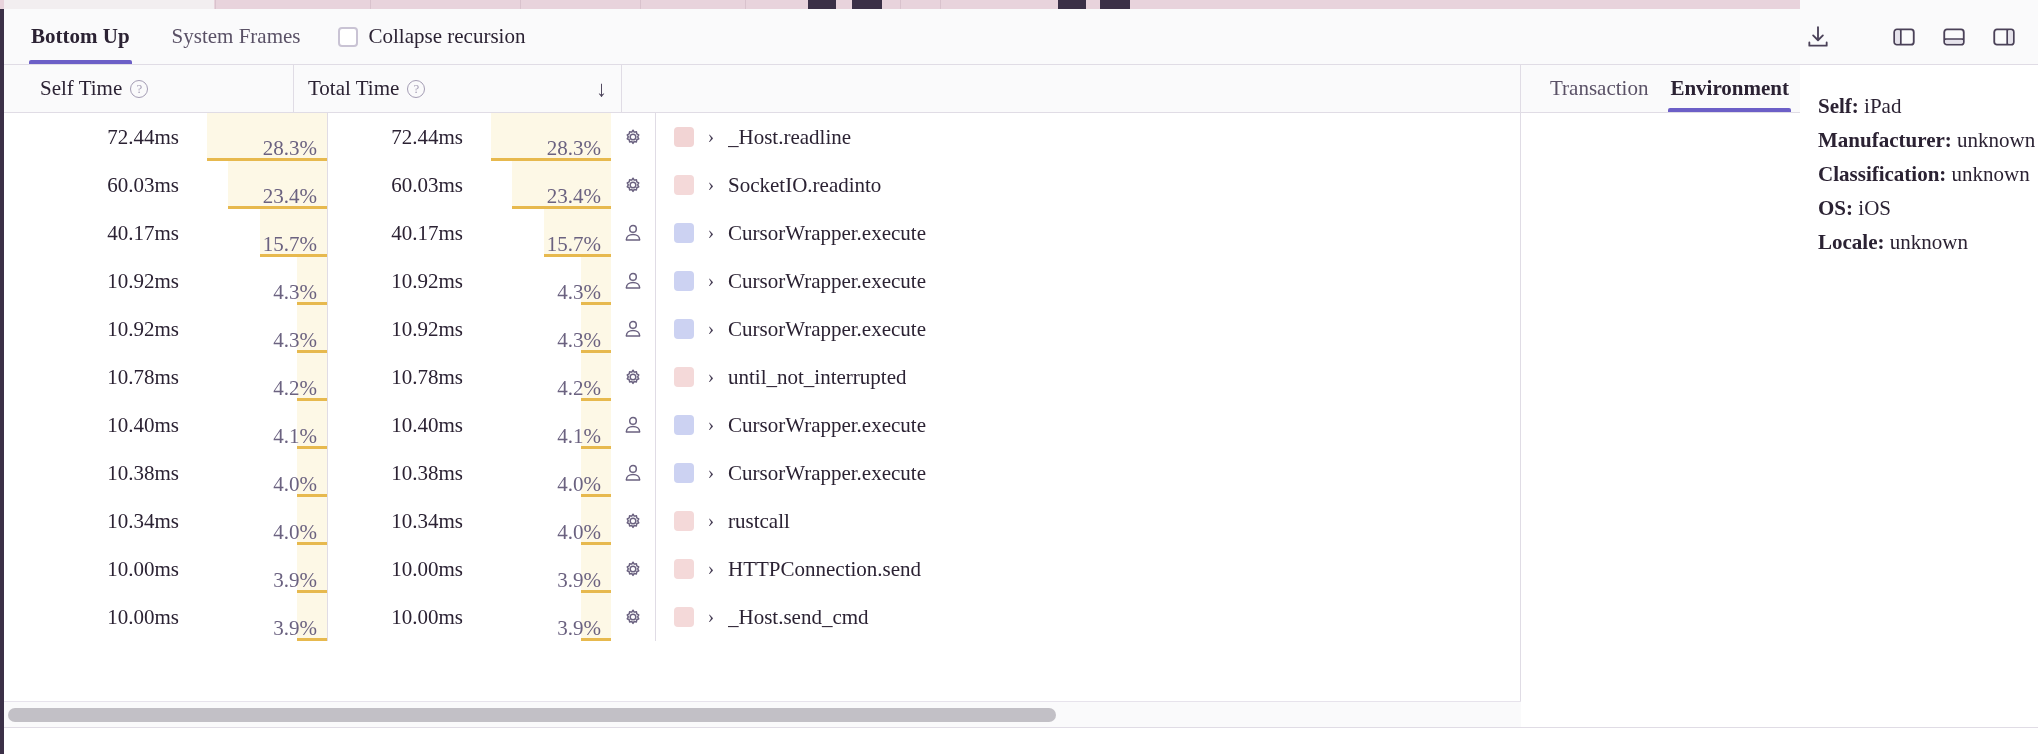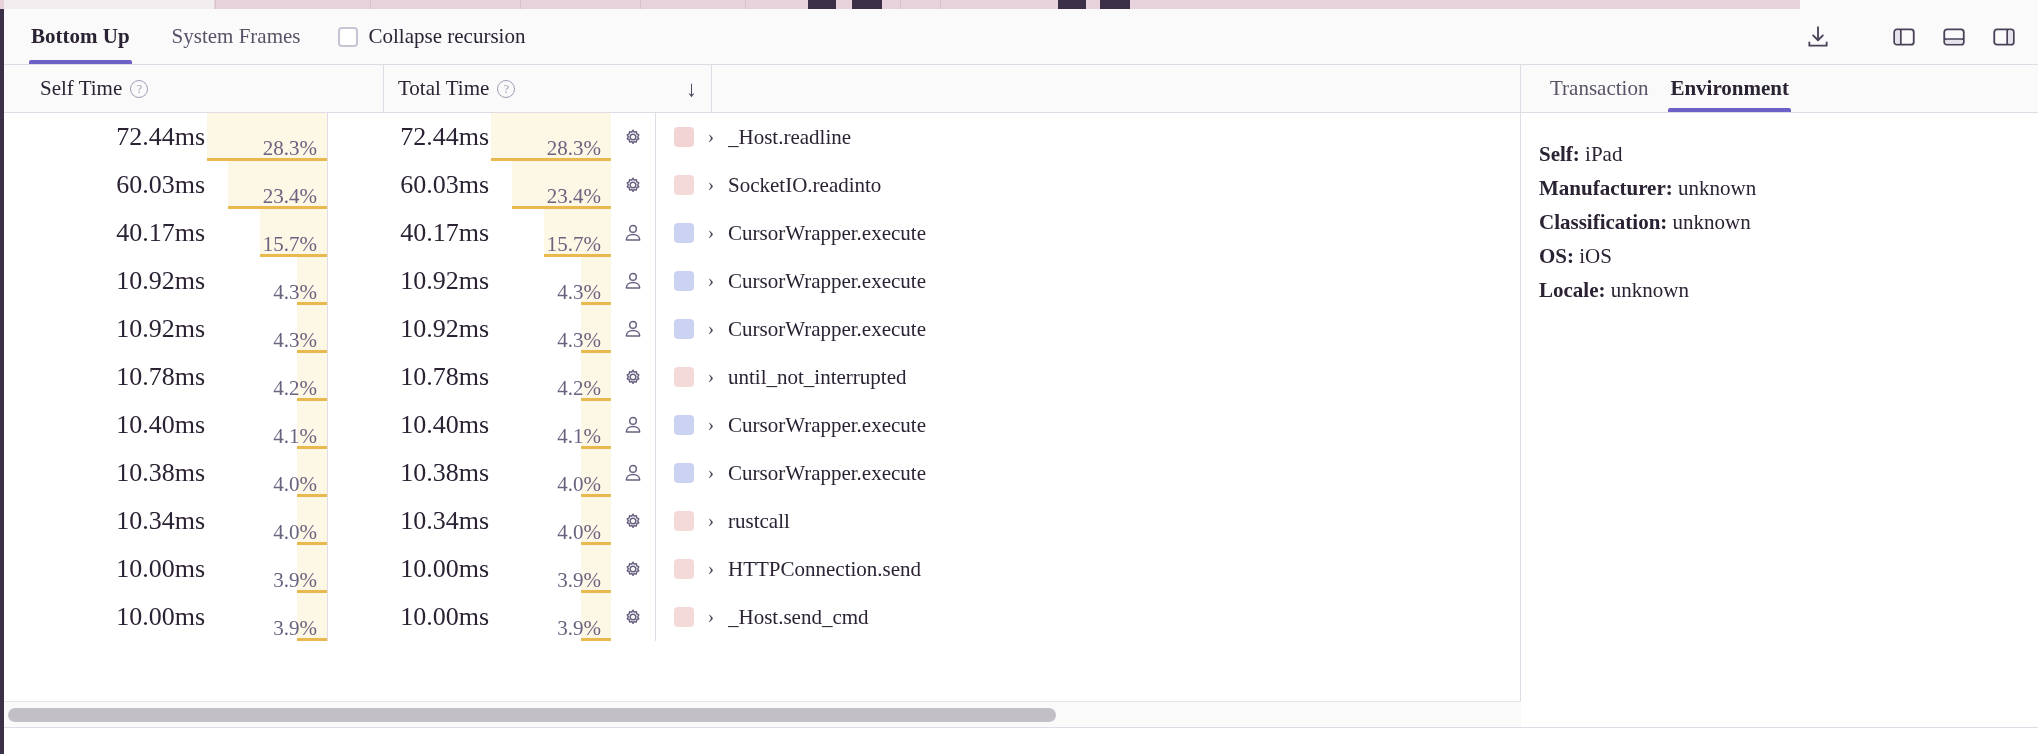--- a/index.html
+++ b/index.html
@@ -133,21 +133,21 @@
   }
   .th {
     display: flex; align-items: center;
     font-size: 21px;
     color: #2b2233;
     border-right: 1px solid #e0dce5;
     padding: 0 14px;
     cursor: pointer;
     position: relative;
   }
-  .th-self  { width: 384px; padding-left: 40px; }
+  .th-self  { width: 294px; padding-left: 40px; }
   .th-total { width: 328px; }
   .th-frame { flex: 1 1 auto; border-right: none; }
   .th .qmark {
     margin-left: 8px;
     width: 18px; height: 18px;
     border: 1.6px solid #a49db4;
     border-radius: 50%;
     color: #a49db4;
     font-size: 13px;
     line-height: 15px;
@@ -176,23 +176,23 @@
     flex: 0 0 auto;
     display: flex;
     align-items: center;
     border-right: 1px solid #e0dce5;
     position: relative;
     padding-right: 0;
   }
   .dur {
     flex: 1 1 auto;
     text-align: right;
-    font-size: 26px;
+    font-size: 21px;
     color: #2b2233;
-    padding-right: 2px;
+    padding-right: 28px;
     white-space: nowrap;
   }
   
   .pct {
     position: relative;
     width: 120px;
     flex: 0 0 auto;
     height: 100%;
     display: flex; align-items: flex-end; justify-content: flex-end;
   }
@@ -247,21 +247,21 @@
     font-size: 21px;
     color: #2b2233;
     white-space: nowrap;
     overflow: hidden;
     text-overflow: ellipsis;
   }
 
   
   .detail {
     flex: 1 1 auto;
-    display: flex; flex-direction: column;
+    display: flex; 
     background: #ffffff;
     min-width: 0;
   }
   .detail-tabs {
     height: 48px;
     flex: 0 0 auto;
     display: flex; align-items: center;
     padding-left: 18px;
     background: #fafafb;
     border-bottom: 1px solid #e0dce5;

